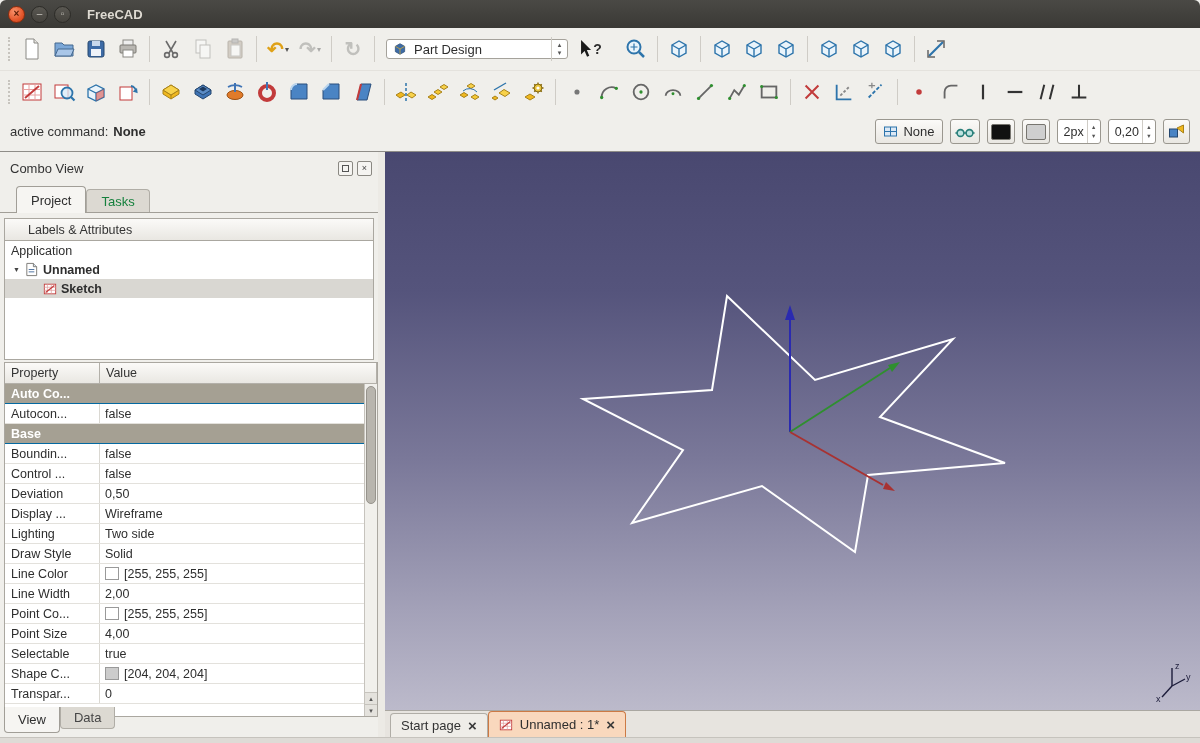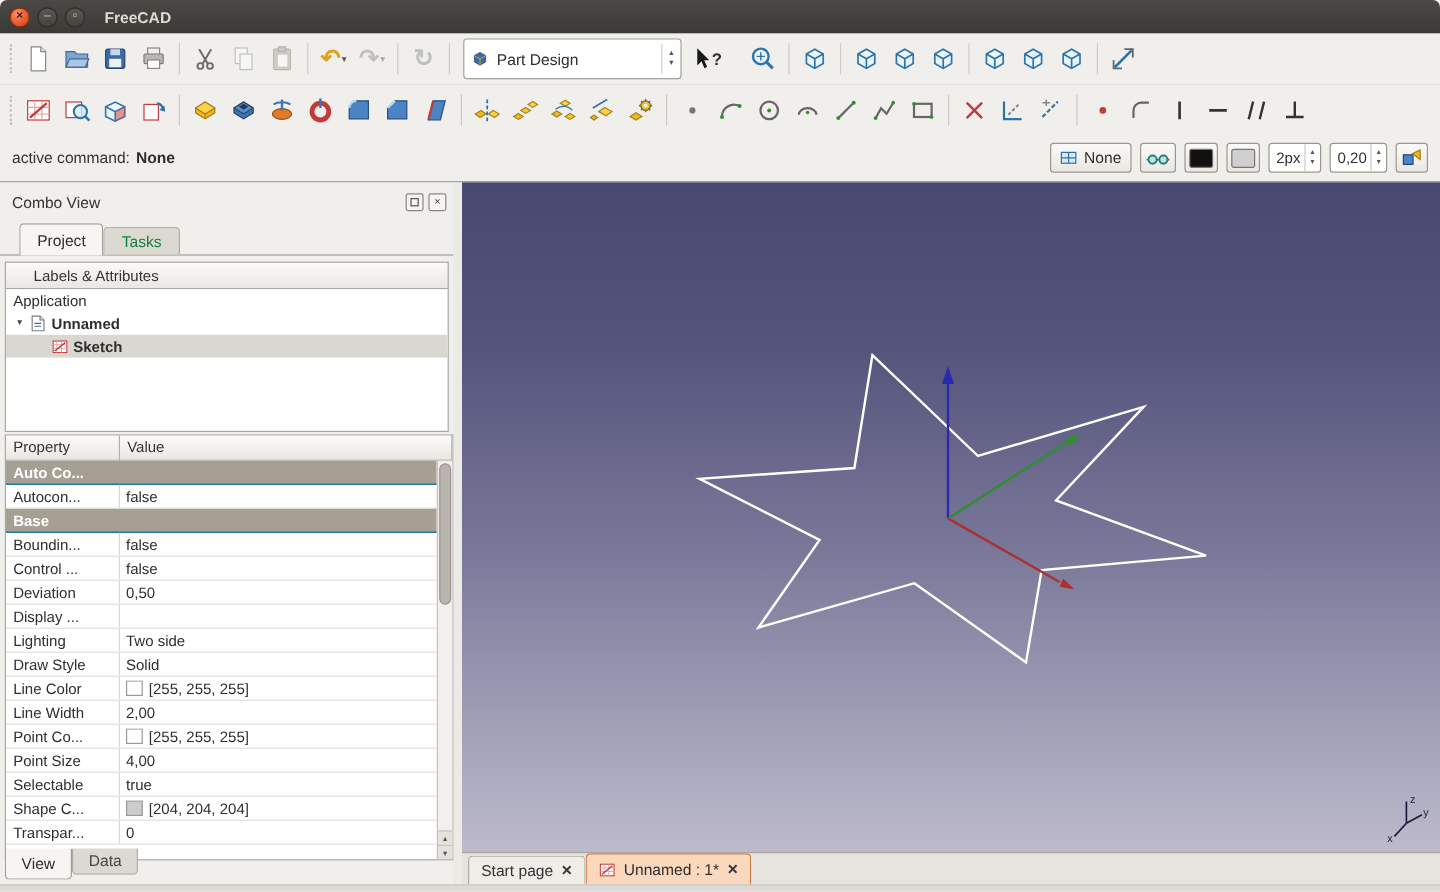--- a/index.html
+++ b/index.html
@@ -19,21 +19,21 @@
 #toolbar2{top:70px;height:42px;border-top:1px solid #e4e2dd}
 .tsep{width:1px;height:26px;background:#cfccc6;margin:0 5px;flex:none}
 .thandle{width:4px;height:24px;border-left:2px dotted #c7c4be;margin:0 4px;flex:none}
 .tb{width:32px;height:32px;border-radius:3px;display:flex;align-items:center;justify-content:center;flex:none}
 .tb svg{display:block}
 .tb.dis{opacity:.45;filter:grayscale(70%)}
 .glyph{font-size:20px;line-height:1}
 .u-undo{color:#dfa117;font-weight:bold}
 .u-gray{color:#8a8880;font-weight:bold}
 .dd{font-size:8px;color:#555;margin-left:1px}
-.combobox{height:34px;background:#fff;border:1px solid #a5a29b;border-radius:3px;display:flex;align-items:center;padding:0 0 0 5px;width:182px;margin:0 6px;flex:none}
+.combobox{height:20px;background:#fff;border:1px solid #a5a29b;border-radius:3px;display:flex;align-items:center;padding:0 0 0 5px;width:182px;margin:0 6px;flex:none}
 .combobox .cblabel{margin-left:6px;flex:1}
 .cbspin{width:16px;height:24px;border-left:1px solid #cfccc6;display:flex;flex-direction:column;align-items:center;justify-content:center;color:#555;font-size:7px;line-height:1.2}
 .spacer{width:14px;flex:none}
 
 #commandbar{position:absolute;left:0;right:0;top:112px;height:40px;background:#f0efeb;border-bottom:1px solid #8f8d88;display:flex;align-items:center;padding:0 10px}
 #commandbar .cmdlabel{color:#333}
 #commandbar .cmdvalue{font-weight:bold;margin-left:5px}
 .tray{margin-left:auto;display:flex;align-items:center;gap:7px}
 .traybtn{height:25px;border:1px solid #9a978f;border-radius:3px;background:linear-gradient(#fbfaf8,#e9e7e2);display:flex;align-items:center;justify-content:center;padding:0 7px;gap:5px}
 .sw{width:20px;height:16px;border:1px solid #77756f;border-radius:2px}
@@ -585,20 +585,21 @@
         <div class="prow">
             <div class="pname">Control ...</div>
             <div class="pval">false</div>
           </div>
         <div class="prow">
             <div class="pname">Deviation</div>
             <div class="pval">0,50</div>
           </div>
         <div class="prow">
             <div class="pname">Display ...</div>
+            <div class="pval">Wireframe</div>
           </div>
         <div class="prow">
             <div class="pname">Lighting</div>
             <div class="pval">Two side</div>
           </div>
         <div class="prow">
             <div class="pname">Draw Style</div>
             <div class="pval">Solid</div>
           </div>
         <div class="prow">

